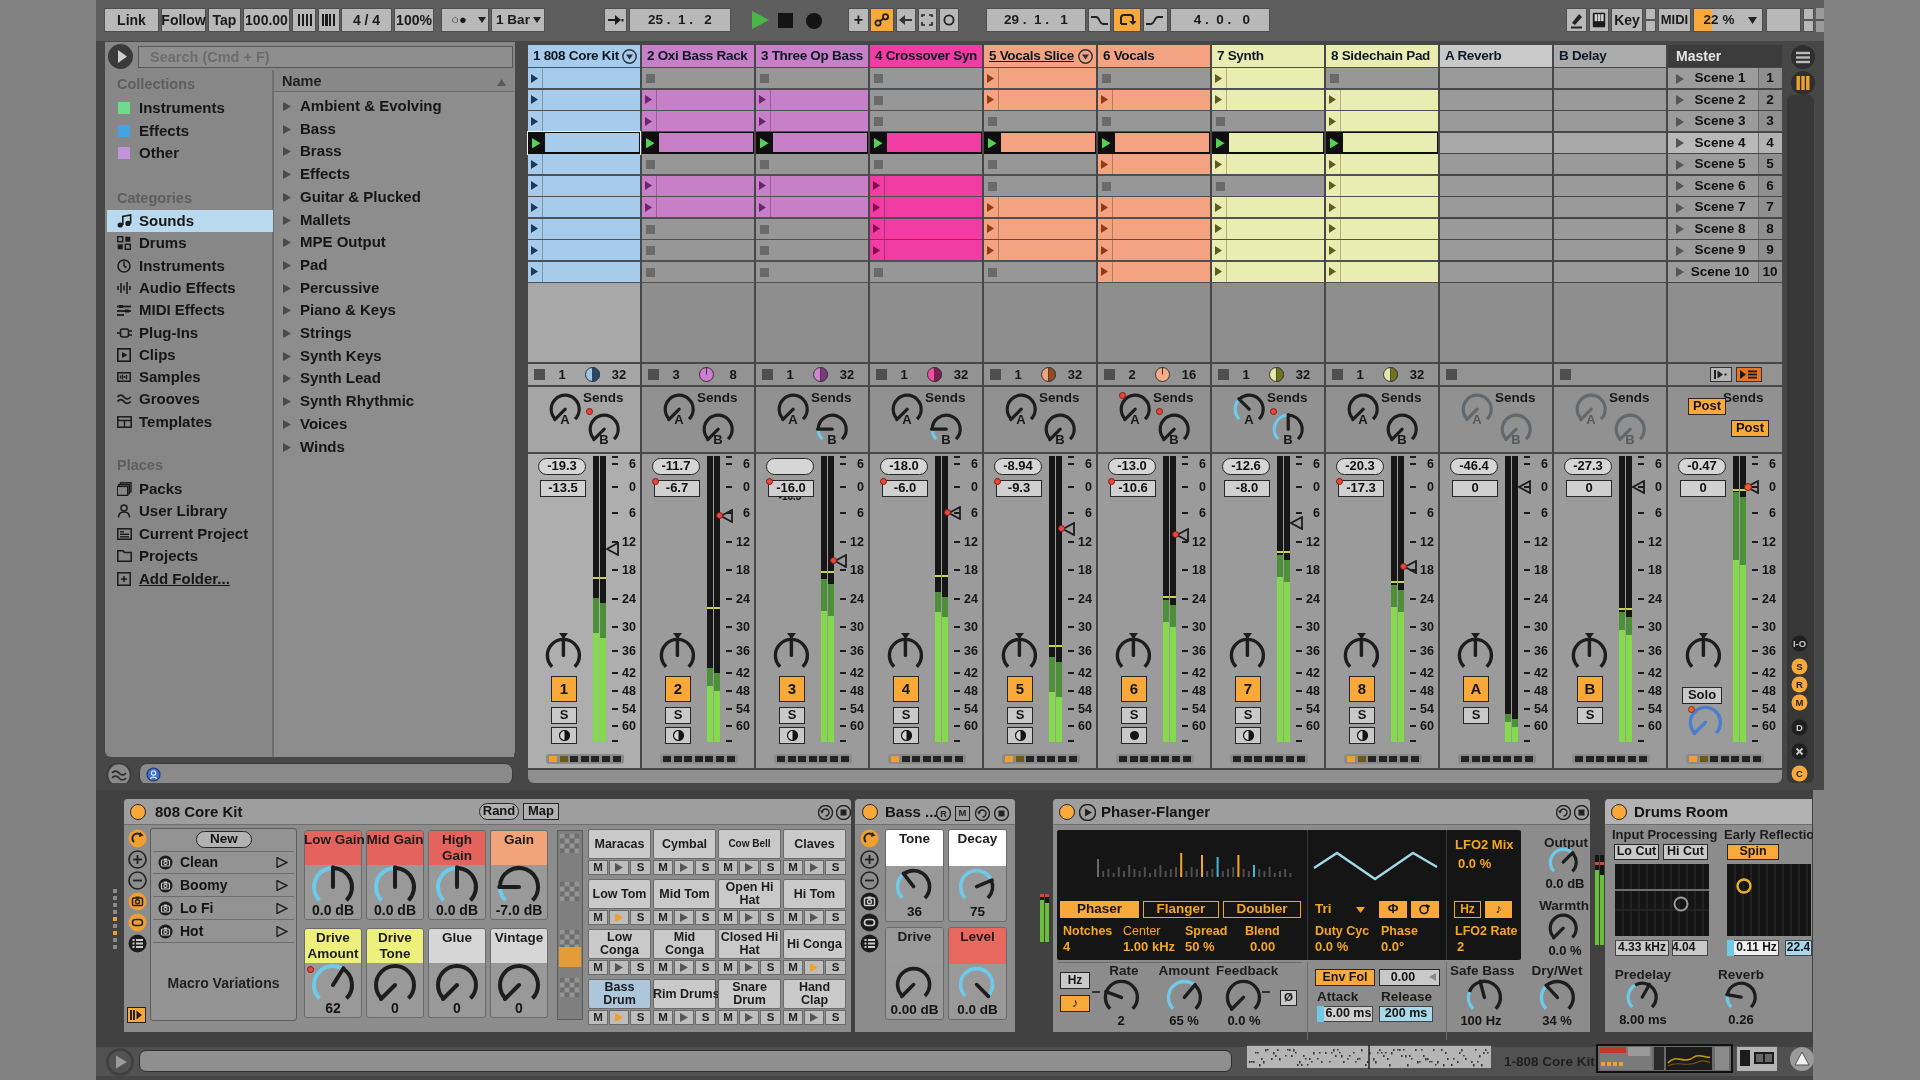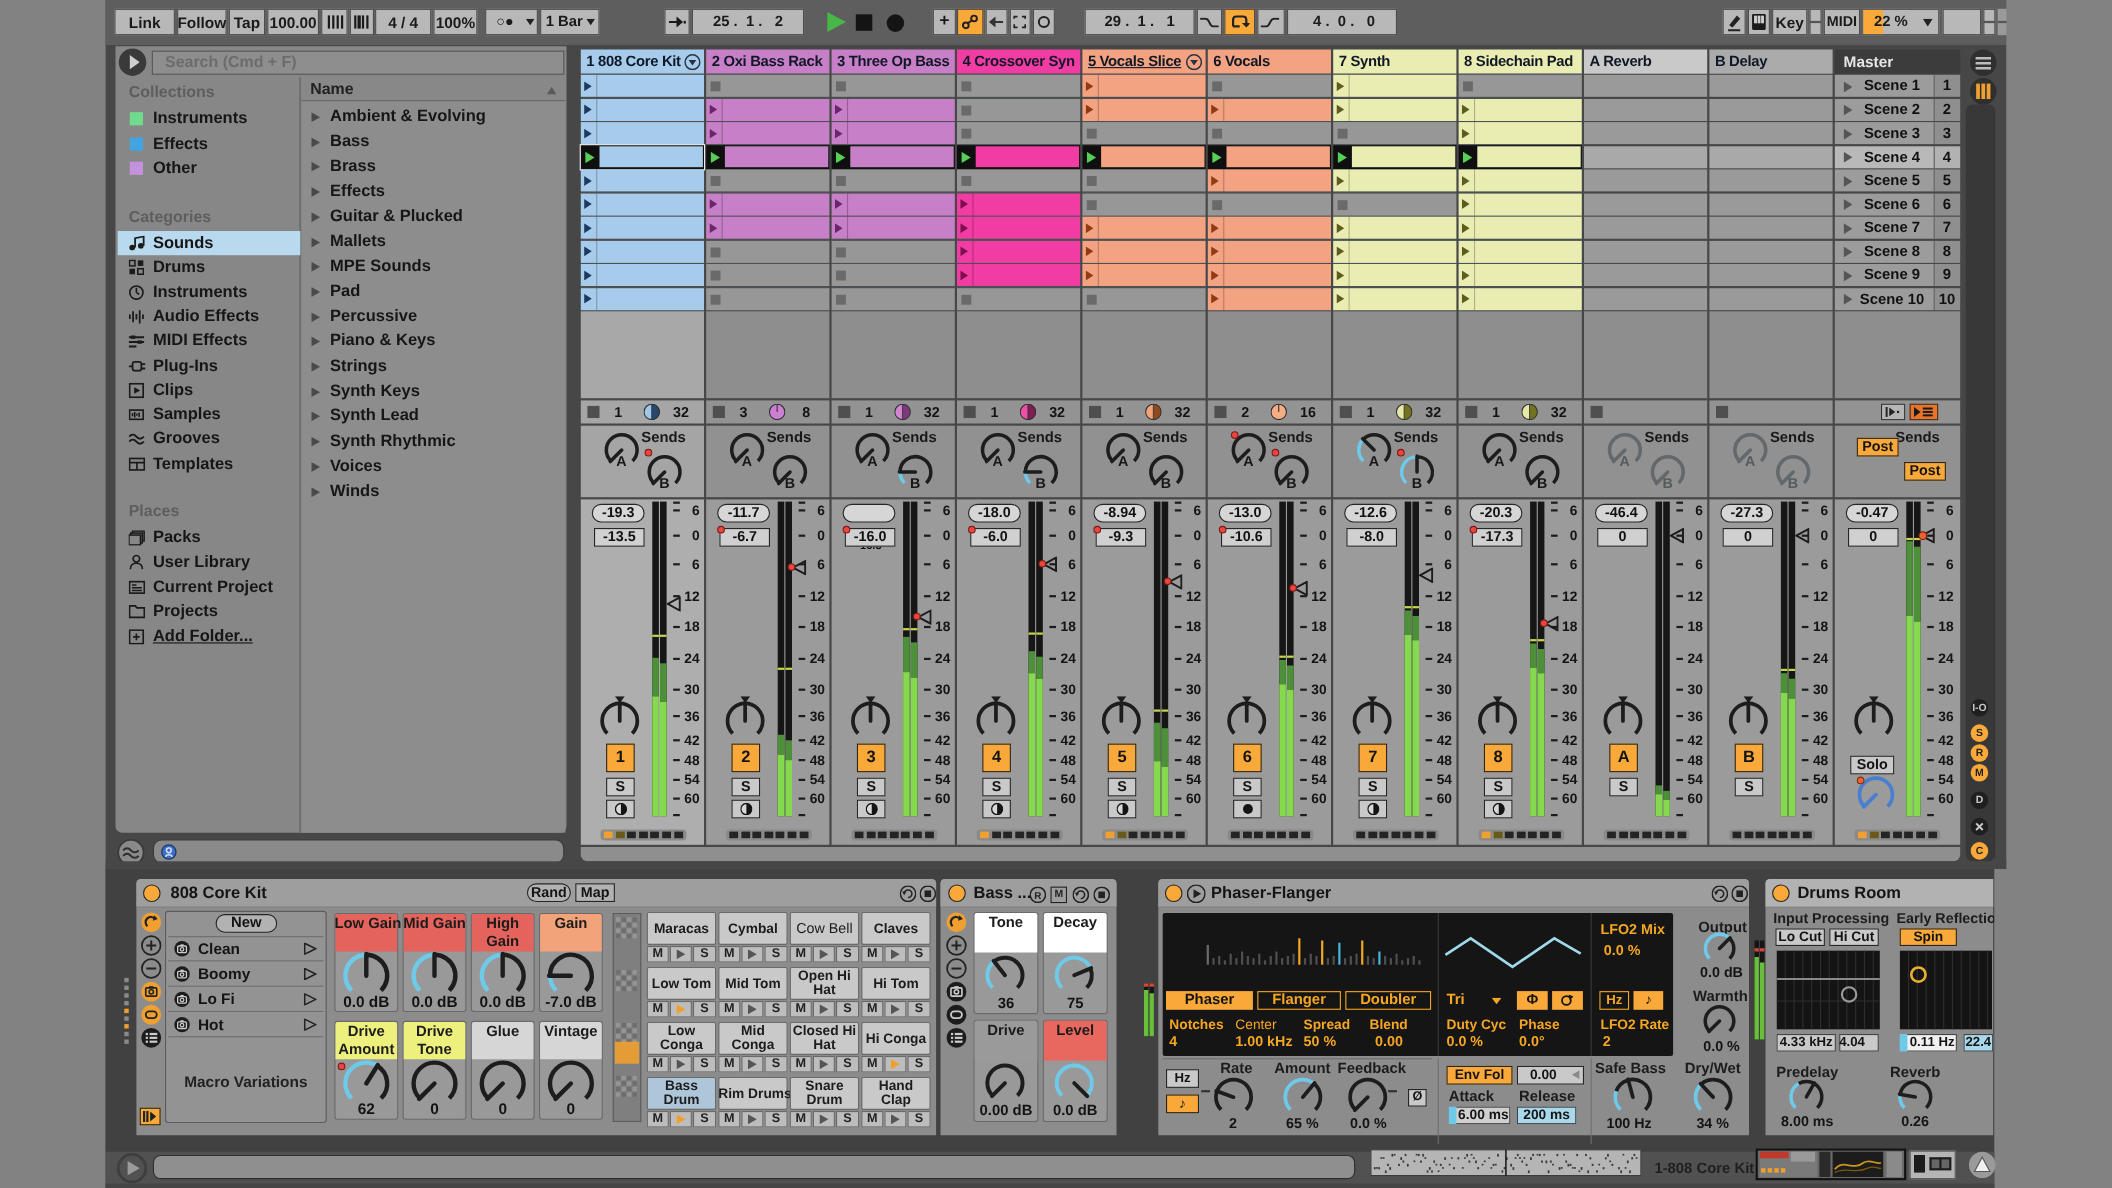--- a/index.html
+++ b/index.html
@@ -153,21 +153,21 @@
     <polygon points="0,0 8,4.5 0,9" fill="#4a4a4a"></polygon>
   </svg>
 <div style="left:300px;top:185.8px;width:210px;height:22px;font-size:15px;color:#161616;font-weight:700;text-align:left;line-height:22px;">Guitar &amp; Plucked</div>
 <svg style="left:283px;top:215.5px" width="8" height="9" viewBox="0 0 8 9">
     <polygon points="0,0 8,4.5 0,9" fill="#4a4a4a"></polygon>
   </svg>
 <div style="left:300px;top:208.5px;width:210px;height:22px;font-size:15px;color:#161616;font-weight:700;text-align:left;line-height:22px;">Mallets</div>
 <svg style="left:283px;top:238.2px" width="8" height="9" viewBox="0 0 8 9">
     <polygon points="0,0 8,4.5 0,9" fill="#4a4a4a"></polygon>
   </svg>
-<div style="left:300px;top:231.2px;width:210px;height:22px;font-size:15px;color:#161616;font-weight:700;text-align:left;line-height:22px;">MPE Sounds</div>
+<div style="left:300px;top:231.2px;width:210px;height:22px;font-size:15px;color:#161616;font-weight:700;text-align:left;line-height:22px;">MPE Output</div>
 <svg style="left:283px;top:260.9px" width="8" height="9" viewBox="0 0 8 9">
     <polygon points="0,0 8,4.5 0,9" fill="#4a4a4a"></polygon>
   </svg>
 <div style="left:300px;top:253.9px;width:210px;height:22px;font-size:15px;color:#161616;font-weight:700;text-align:left;line-height:22px;">Pad</div>
 <svg style="left:283px;top:283.6px" width="8" height="9" viewBox="0 0 8 9">
     <polygon points="0,0 8,4.5 0,9" fill="#4a4a4a"></polygon>
   </svg>
 <div style="left:300px;top:276.6px;width:210px;height:22px;font-size:15px;color:#161616;font-weight:700;text-align:left;line-height:22px;">Percussive</div>
 <svg style="left:283px;top:306.29999999999995px" width="8" height="9" viewBox="0 0 8 9">
     <polygon points="0,0 8,4.5 0,9" fill="#4a4a4a"></polygon>
@@ -2023,21 +2023,21 @@
 <div style="left:653px;top:829px;width:63px;height:30px;font-size:12.5px;color:#1c1c1c;font-weight:700;text-align:center;line-height:30px;">Cymbal</div>
 <div style="left:653px;top:860px;width:20px;height:15px;background:#bdbdbd;border:1px solid #6a6a6a;"></div>
 <div style="left:653px;top:860px;width:20px;height:14px;font-size:11.5px;color:#222;font-weight:700;text-align:center;line-height:14px;">M</div>
 <div style="left:674px;top:860px;width:20px;height:15px;background:#bdbdbd;border:1px solid #6a6a6a;"></div>
 <svg style="left:680px;top:863px" width="8" height="9" viewBox="0 0 8 9">
     <polygon points="0,0 8,4.5 0,9" fill="#555"></polygon>
   </svg>
 <div style="left:695px;top:860px;width:21px;height:15px;background:#bdbdbd;border:1px solid #6a6a6a;"></div>
 <div style="left:695px;top:860px;width:21px;height:14px;font-size:11.5px;color:#222;font-weight:700;text-align:center;line-height:14px;">S</div>
 <div style="left:718px;top:829px;width:63px;height:30px;background:#c9c9c9;border:1px solid #6a6a6a;border-radius:2px;"></div>
-<div style="left:718px;top:829px;width:63px;height:30px;font-size:13px;color:#1c1c1c;font-weight:400;text-align:center;line-height:30px;">Cow Bell</div>
+<div style="left:718px;top:829px;width:63px;height:30px;font-size:10px;color:#1c1c1c;font-weight:700;text-align:center;line-height:30px;">Cow Bell</div>
 <div style="left:718px;top:860px;width:20px;height:15px;background:#bdbdbd;border:1px solid #6a6a6a;"></div>
 <div style="left:718px;top:860px;width:20px;height:14px;font-size:11.5px;color:#222;font-weight:700;text-align:center;line-height:14px;">M</div>
 <div style="left:739px;top:860px;width:20px;height:15px;background:#bdbdbd;border:1px solid #6a6a6a;"></div>
 <svg style="left:745px;top:863px" width="8" height="9" viewBox="0 0 8 9">
     <polygon points="0,0 8,4.5 0,9" fill="#555"></polygon>
   </svg>
 <div style="left:760px;top:860px;width:21px;height:15px;background:#bdbdbd;border:1px solid #6a6a6a;"></div>
 <div style="left:760px;top:860px;width:21px;height:14px;font-size:11.5px;color:#222;font-weight:700;text-align:center;line-height:14px;">S</div>
 <div style="left:783px;top:829px;width:63px;height:30px;background:#c9c9c9;border:1px solid #6a6a6a;border-radius:2px;"></div>
 <div style="left:783px;top:829px;width:63px;height:30px;font-size:12.5px;color:#1c1c1c;font-weight:700;text-align:center;line-height:30px;">Claves</div>

